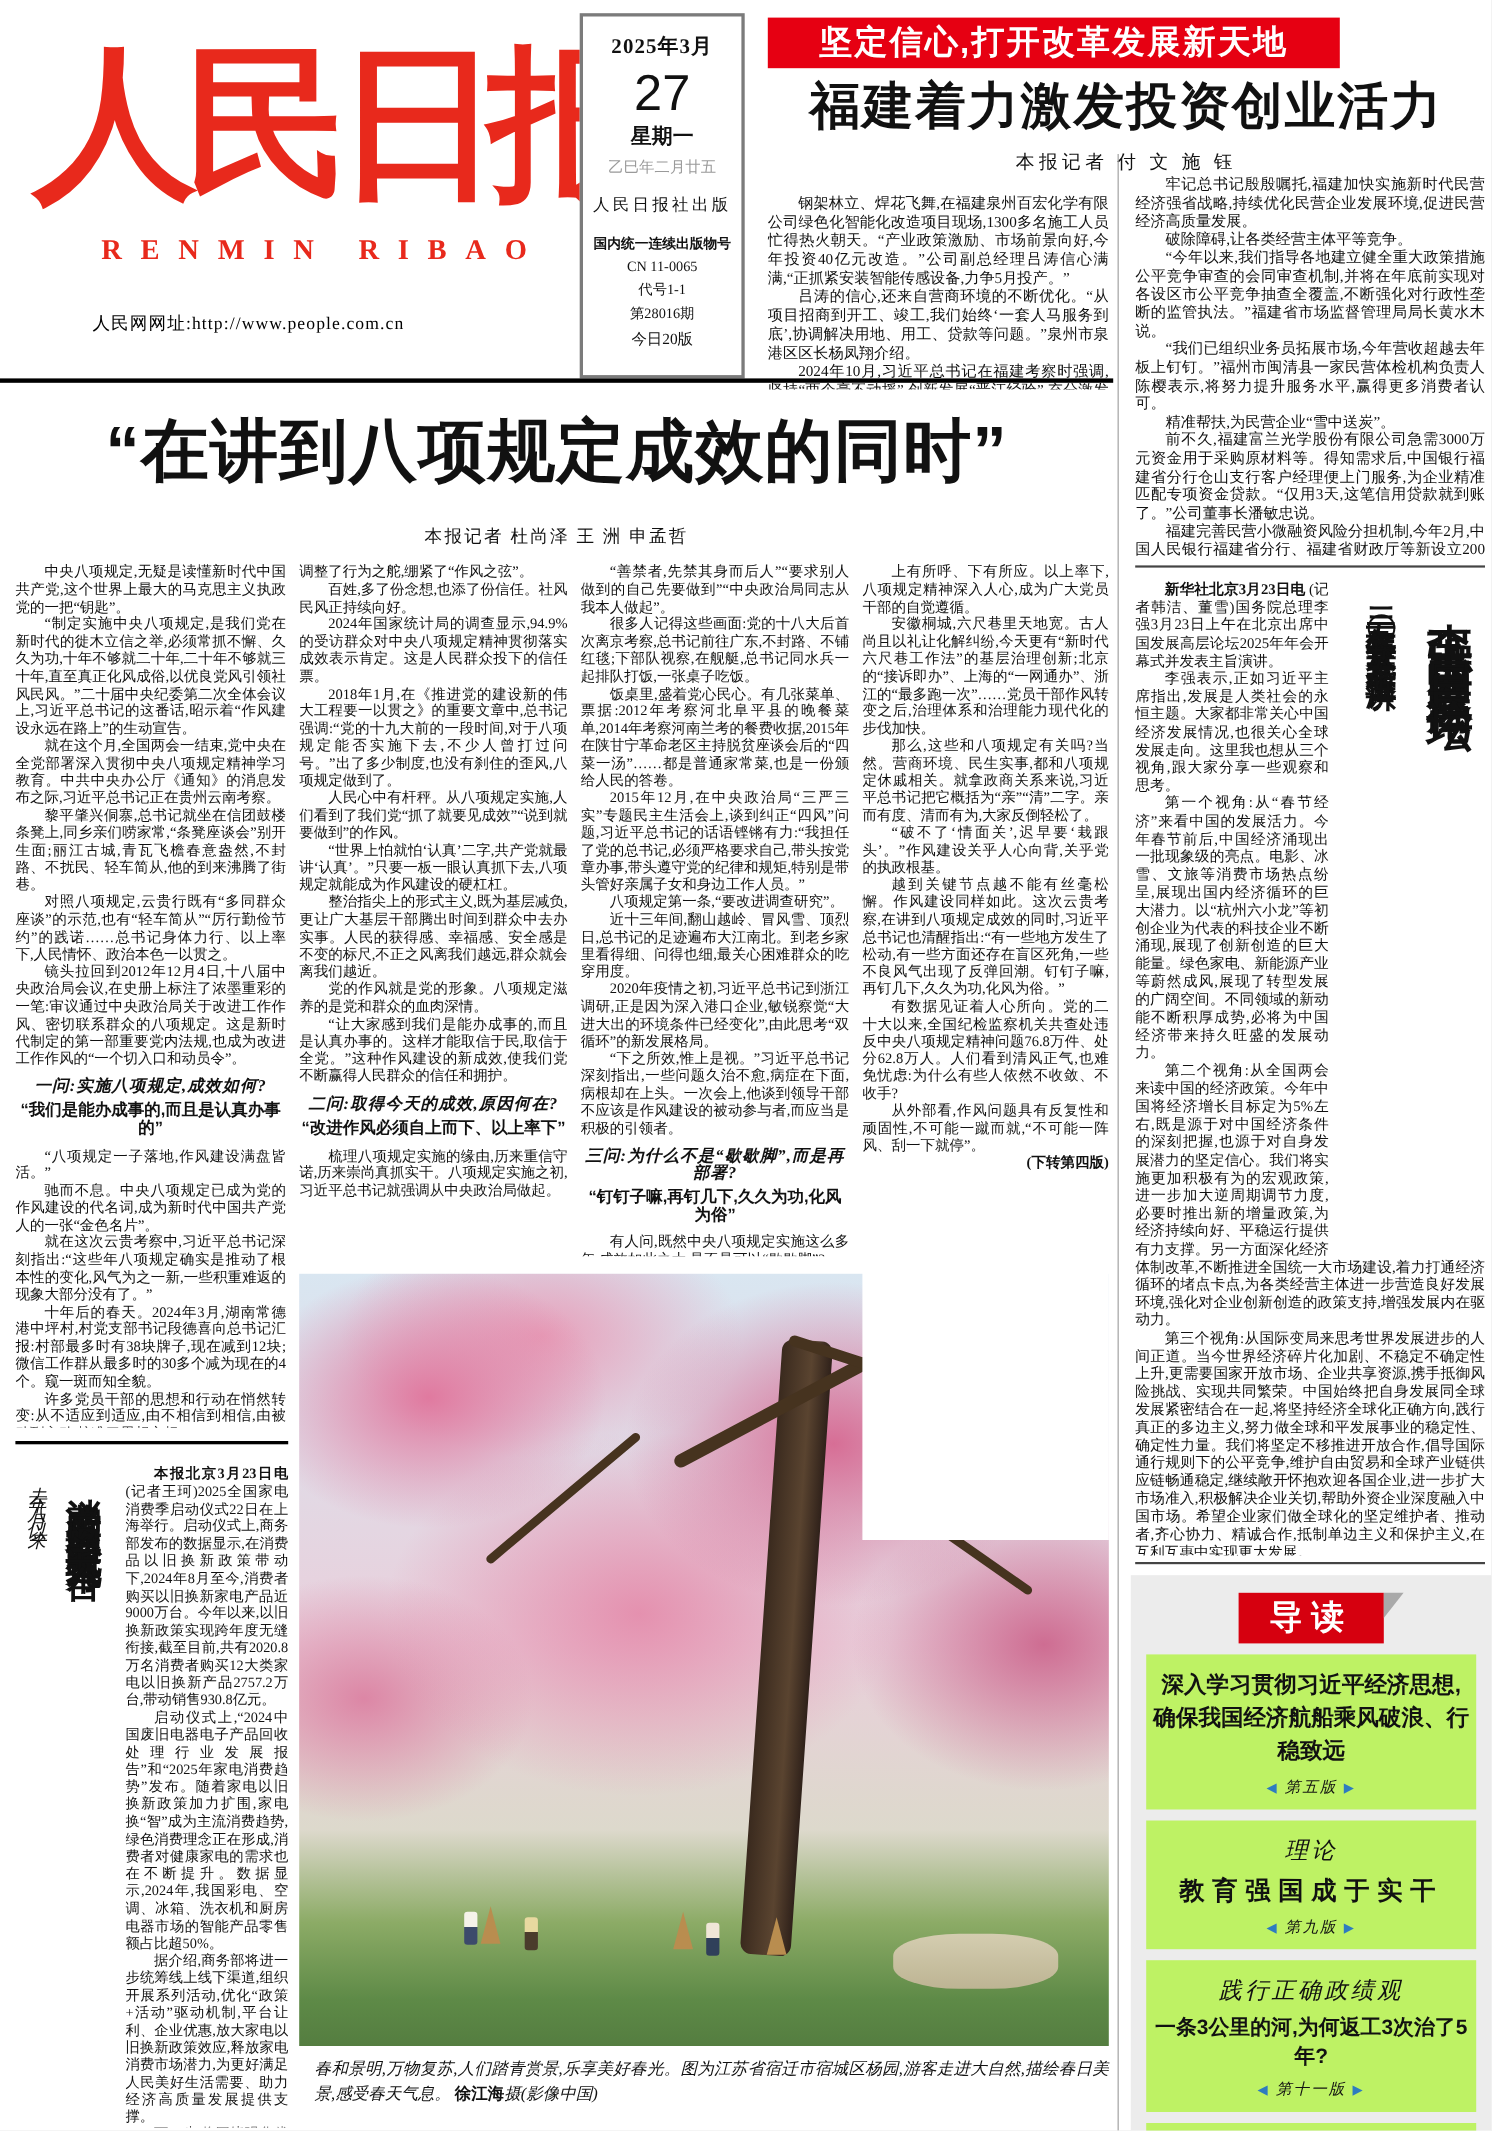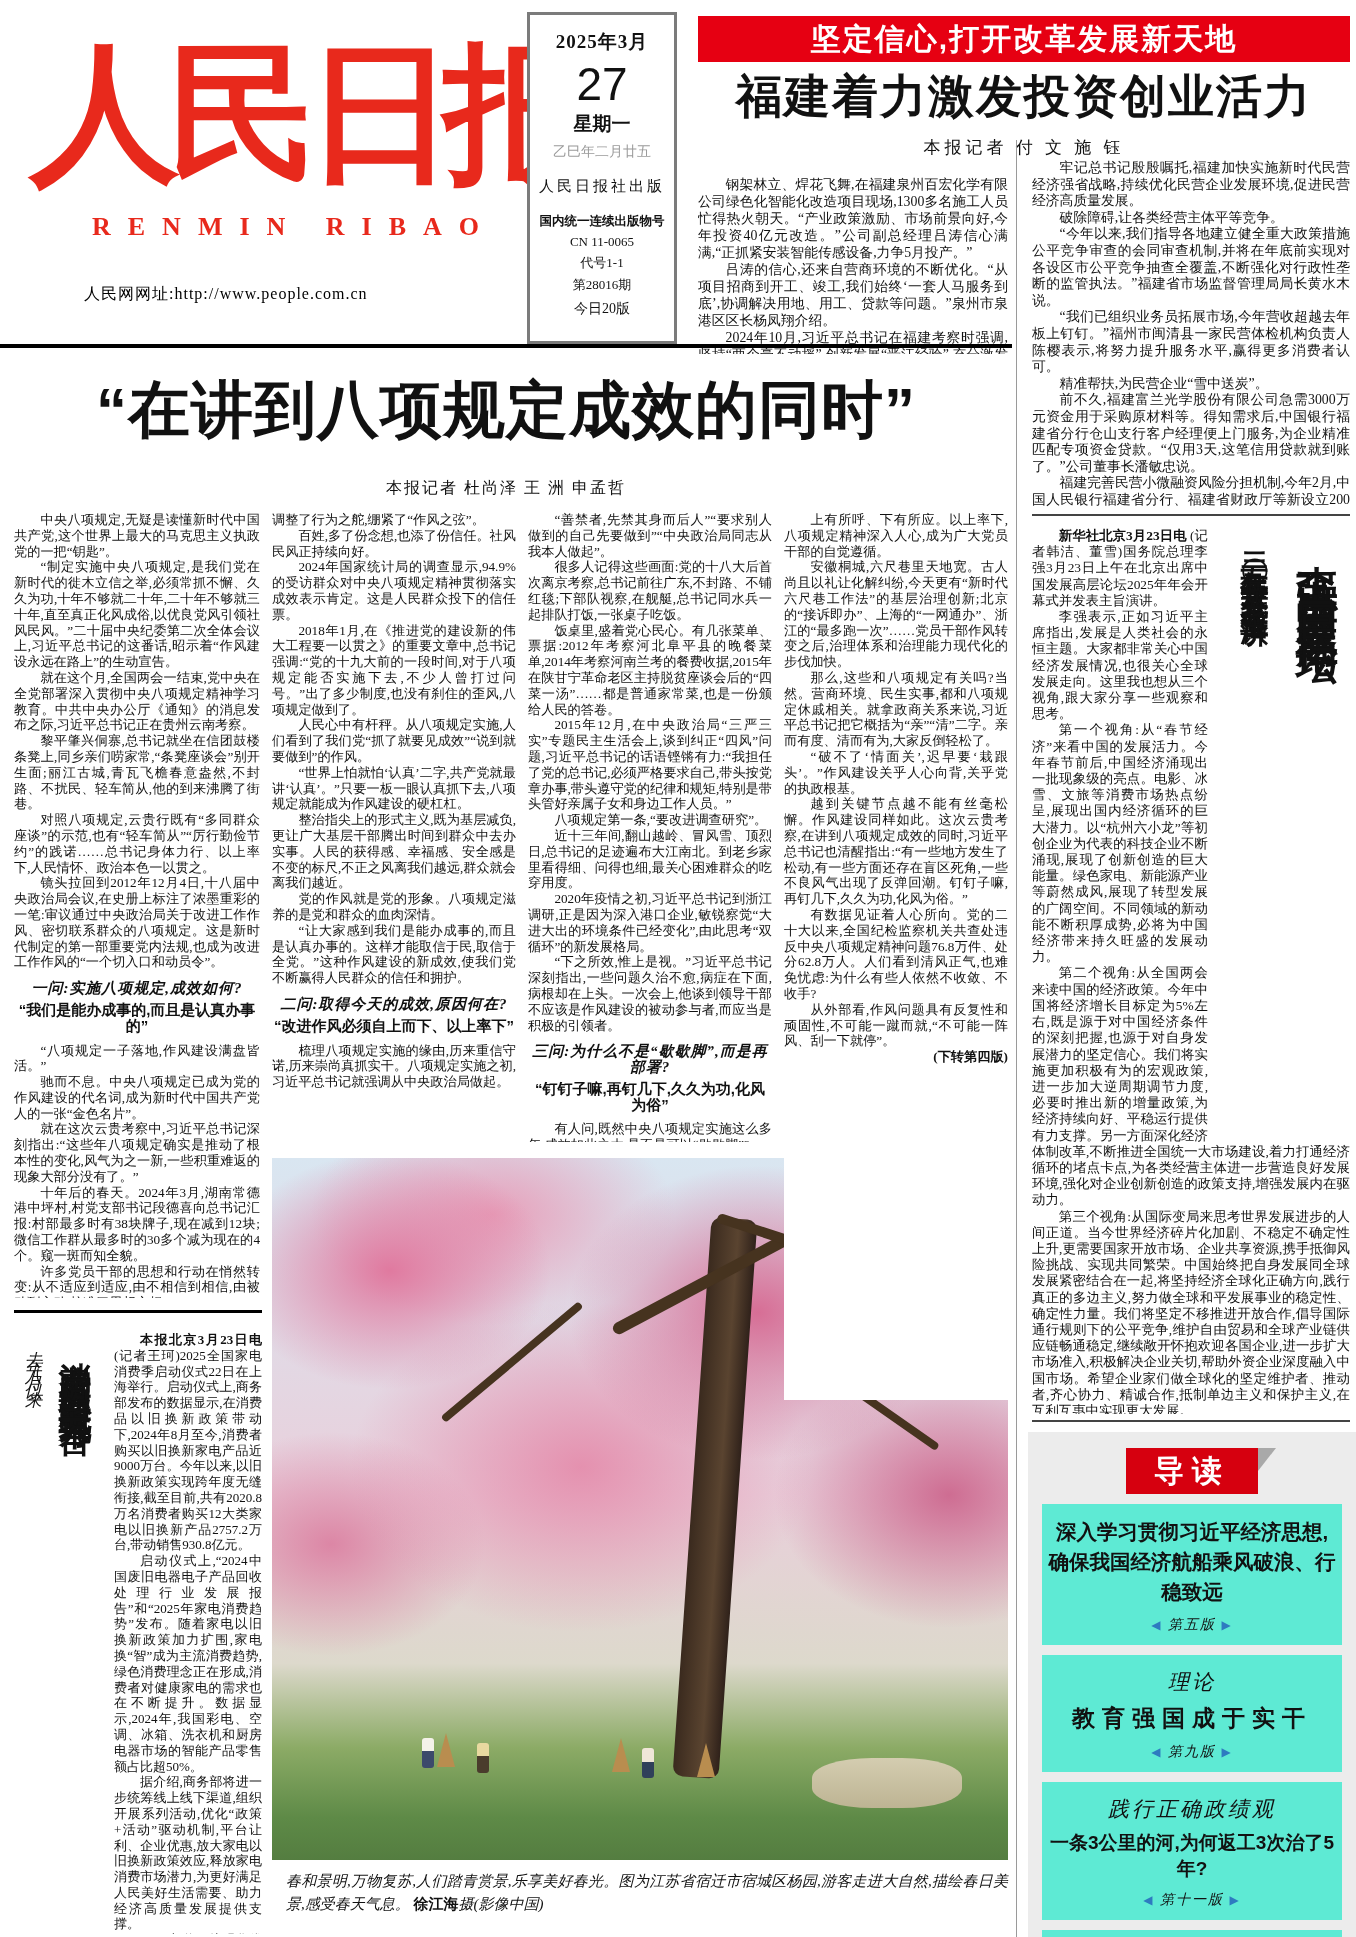--- a/index.html
+++ b/index.html
@@ -17,21 +17,21 @@
         border:3px solid #7b7b7b;text-align:center;background:#fff;}
   .db-date{margin-top:14px;font-size:19px;font-weight:bold;letter-spacing:1px;}
   .db-day{margin-top:2px;font-size:46px;font-family:"Liberation Sans",sans-serif;}
   .db-week{font-size:19px;font-weight:bold;}
   .db-lunar{margin-top:6px;font-size:14px;color:#9a9a9a;}
   .db-pub{margin-top:16px;font-size:15px;letter-spacing:3px;}
   .db-issn-label{margin-top:17px;font-size:12.5px;font-weight:bold;}
   .db-small{margin-top:4px;font-size:13px;}
   .db-pages{margin-top:6px;font-size:14px;}
   
-  #banner{position:absolute;left:698px;top:16px;width:652px;height:46px;background:#e60012;
+  #banner{position:absolute;left:698px;top:16px;width:520px;height:46px;background:#e60012;
         color:#fff;font-family:"Liberation Sans",sans-serif;font-weight:bold;font-size:30px;
         line-height:46px;text-align:center;letter-spacing:2px;}
   #fj-headline{position:absolute;left:698px;top:66px;width:652px;text-align:center;
         font-family:"Liberation Sans",sans-serif;font-weight:bold;font-size:46px;letter-spacing:2px;}
   #fj-byline{position:absolute;left:698px;top:136px;width:652px;text-align:center;font-size:17px;letter-spacing:4px;}
   .newscol{position:absolute;overflow:hidden;text-align:justify;}
   #fj-cola{left:698px;top:176px;width:310px;height:178px;font-size:13.8px;line-height:17px;}
   #fj-colb{left:1032px;top:160px;width:318px;height:348px;font-size:13.8px;line-height:16.6px;}
   .para{margin:0;text-indent:2em;text-align:justify;}
   .jump{margin:0;text-align:right;font-weight:bold;}
@@ -82,21 +82,21 @@
   #caption{position:absolute;left:286px;top:1870px;width:722px;font-size:15px;line-height:23px;
         text-align:justify;font-style:italic;}
   #caption b{font-style:normal;}
   
   #daodu{position:absolute;left:1028px;top:1432px;width:328px;height:505px;background:#ececec;z-index:2;}
   #daodu-title{position:relative;margin:16px auto 4px;width:132px;height:46px;background:#d6000f;color:#fff;
         font-family:"Liberation Sans",sans-serif;font-weight:bold;font-size:30px;line-height:46px;
         text-align:center;letter-spacing:8px;}
   #daodu-title::after{content:"";position:absolute;right:-18px;top:0;width:0;height:0;
         border-top:23px solid #a9a9a9;border-right:18px solid transparent;border-bottom:23px solid transparent;}
-  .dd-card{margin:10px 14px;background:#5eead4;text-align:center;padding:13px 6px 11px;}
+  .dd-card{margin:10px 14px;background:#bef264;text-align:center;padding:13px 6px 11px;}
   .dd-line{font-family:"Liberation Sans",sans-serif;font-weight:bold;font-size:20.5px;line-height:30px;margin:0;}
   .dd-kicker{font-size:21px;font-style:italic;letter-spacing:3px;margin:0 0 7px;}
   .dd-title-sp{font-family:"Liberation Sans",sans-serif;font-weight:bold;font-size:23px;letter-spacing:7px;margin:0;}
   .dd-title{font-family:"Liberation Sans",sans-serif;font-weight:bold;font-size:19px;margin:0;}
   .dd-pager{margin:9px 0 0;font-size:14px;font-style:italic;letter-spacing:2px;}
   .dd-pager .arr{color:#2e7bc0;font-style:normal;font-size:12px;}
 </style>
 </head>
 <body>
 

